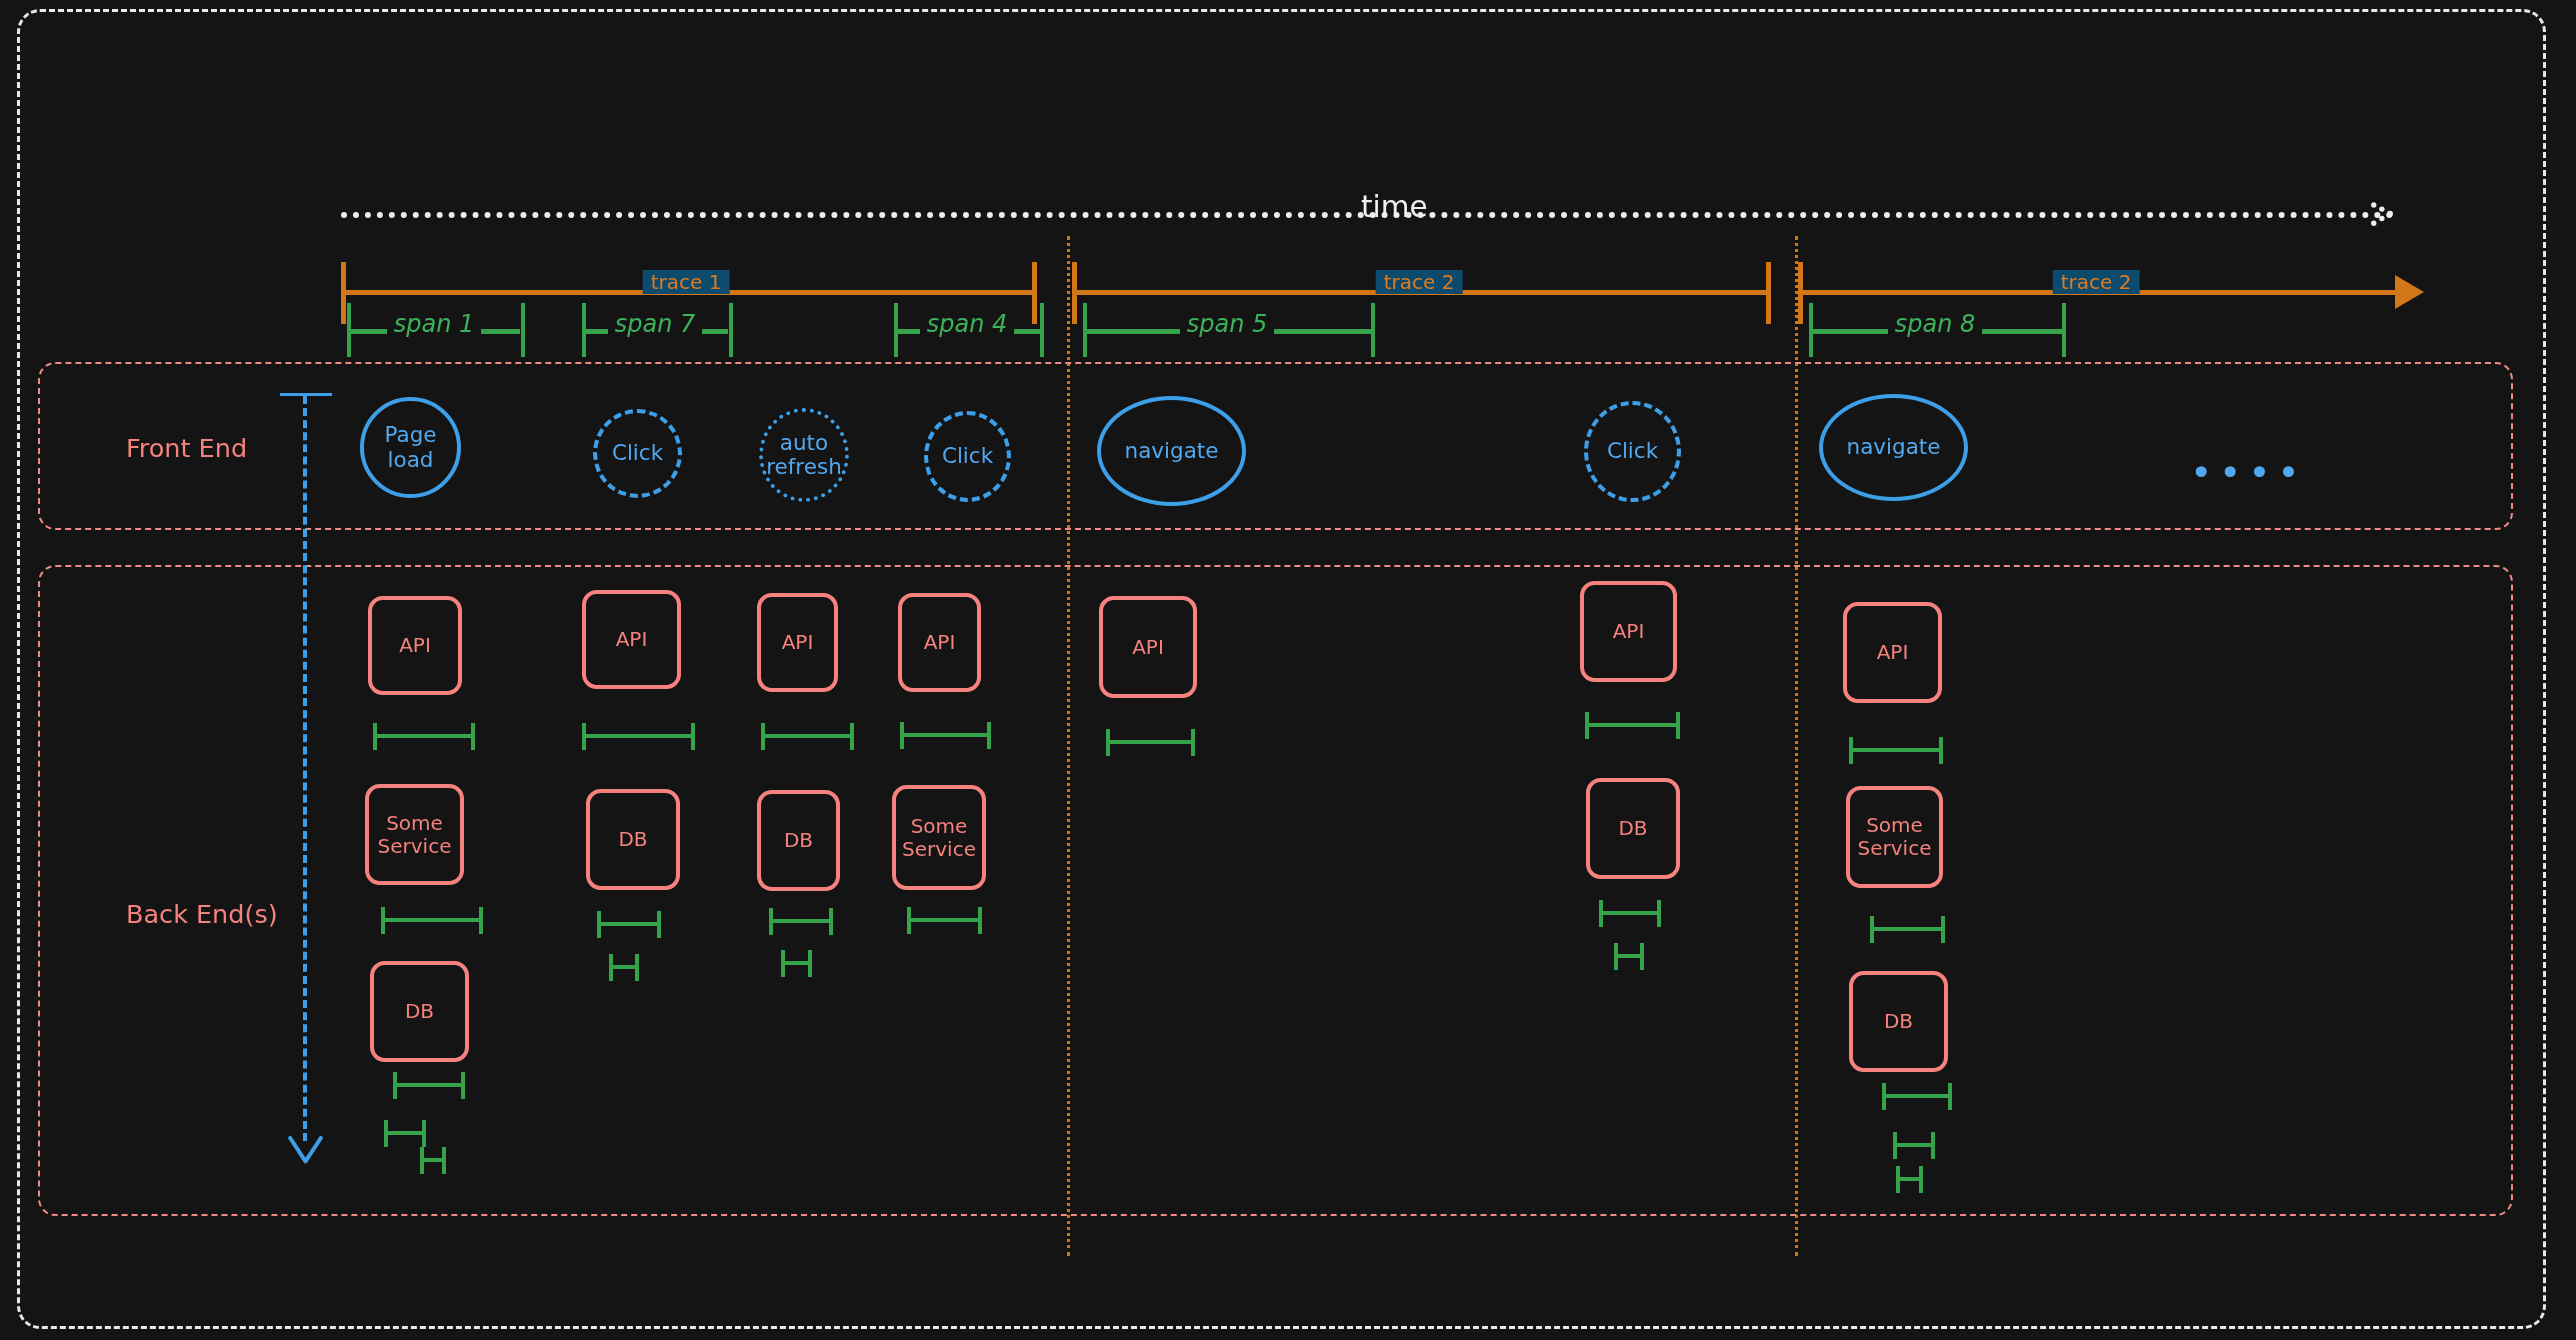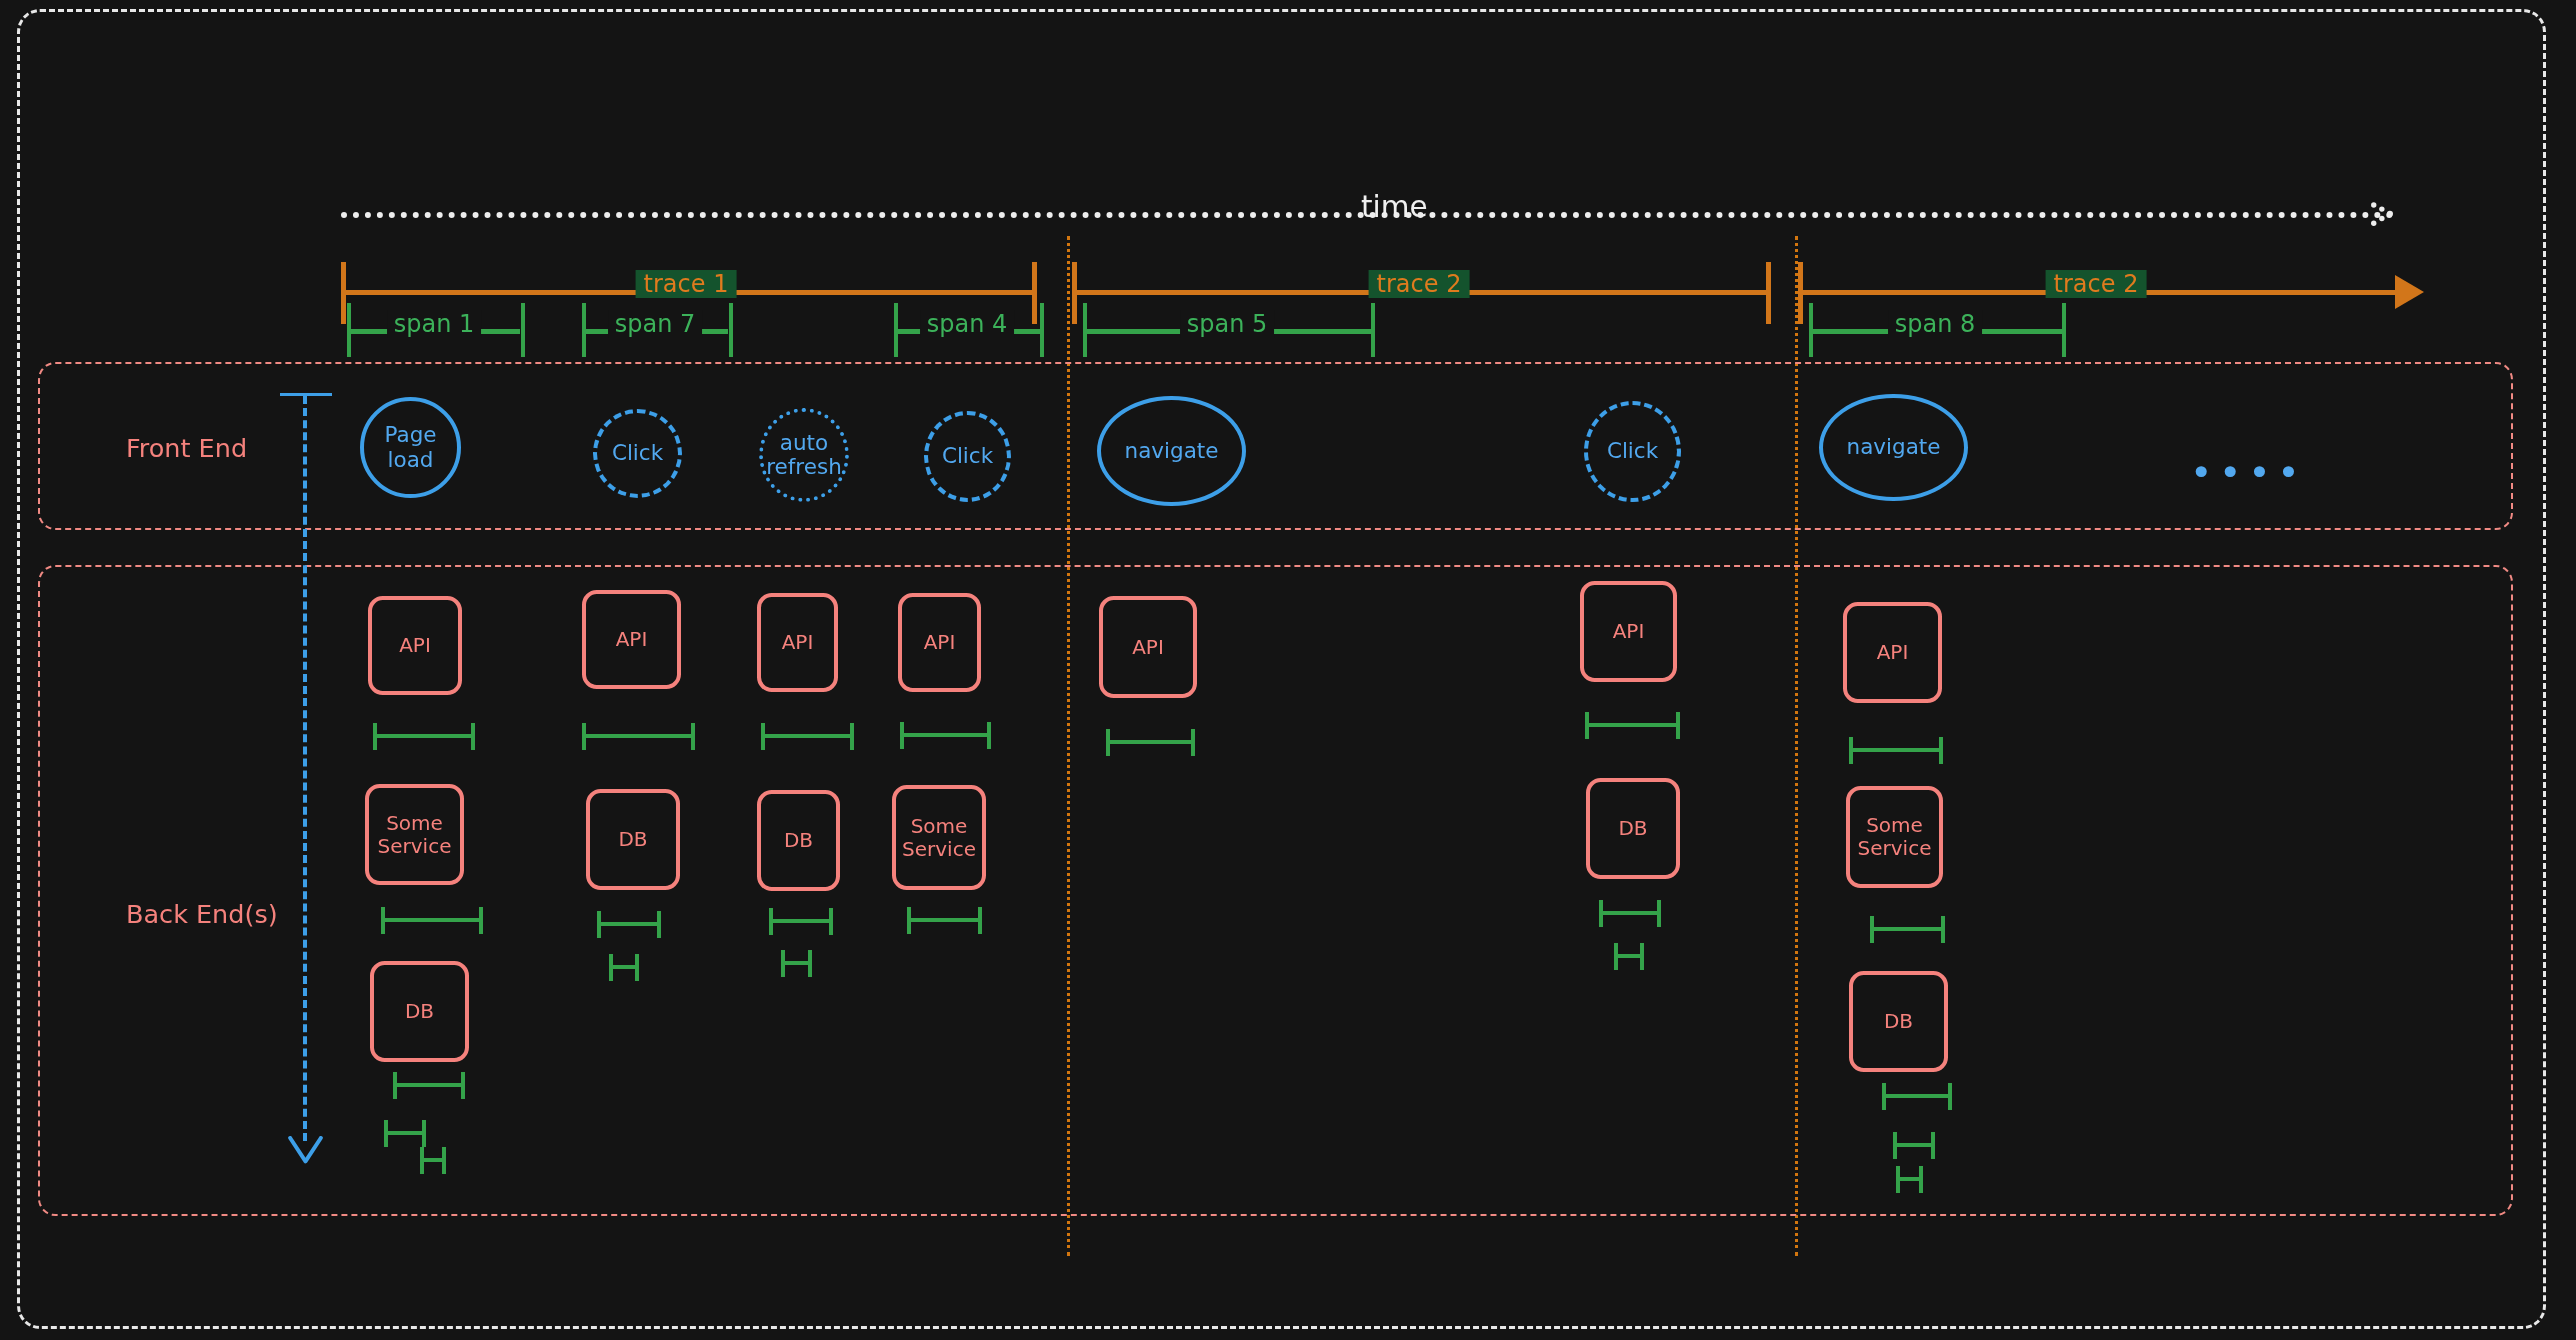--- a/index.html
+++ b/index.html
@@ -76,36 +76,36 @@
   .trace-cap {
     position: absolute;
     top: 0px;
     width: 4.7px; height: 62px;
     background: #d2761a;
   }
   .trace-label {
     position: absolute;
     top: 8px;
     color: #e07b1e;
-    font-size: 24px;
-    background: #14532d;
+    font-size: 20px;
+    background: #0c4a6e;
     padding: 0 8px;
     white-space: nowrap;
   }
   .trace-arrowhead {
     position: absolute;
     top: 13.4px;
     width: 0; height: 0;
     border-top: 17.4px solid transparent;
     border-bottom: 17.4px solid transparent;
     border-left: 29.5px solid #d2761a;
   }
 
   
-  .span-row { top: 303px; height: 54px; }
+  .span-row { top: 303px; height: 54px; font-style: italic; }
   .span-bar {
     position: absolute;
     top: 25.5px;
     height: 5.4px;
     background: #34a34a;
   }
   .span-cap {
     position: absolute;
     top: 0px;
     width: 4px; height: 54px;

